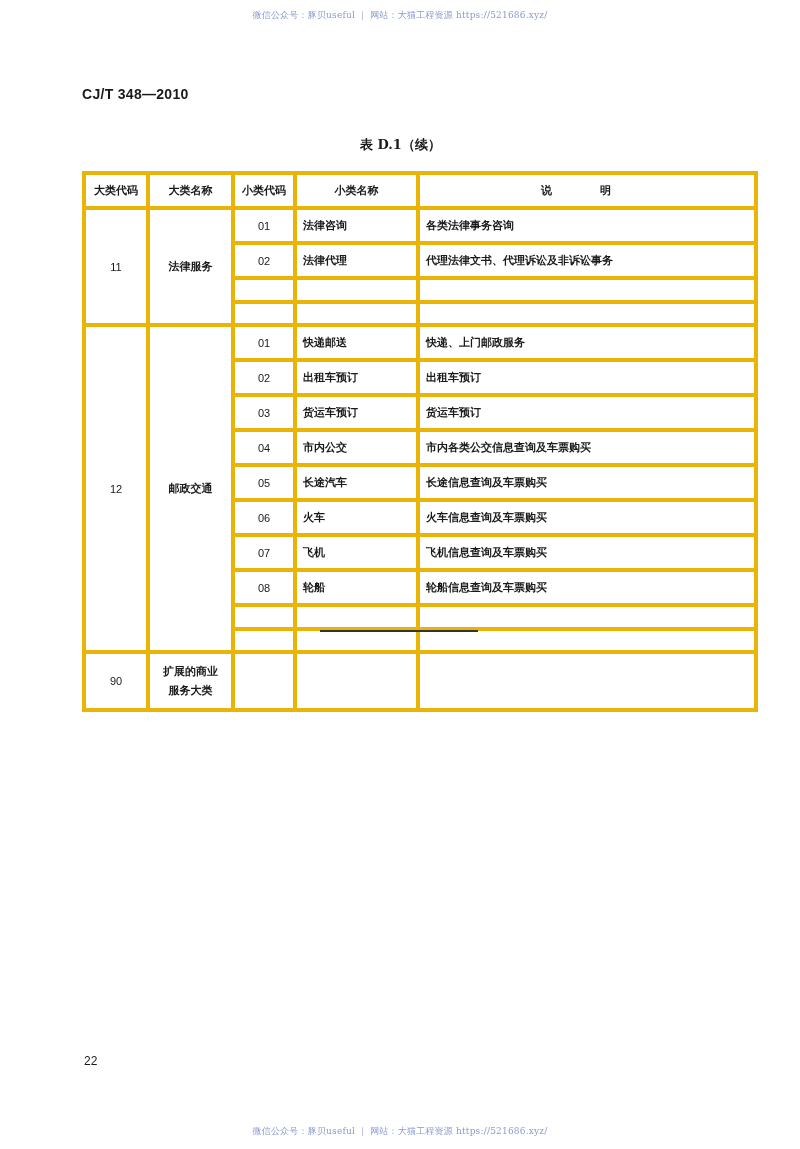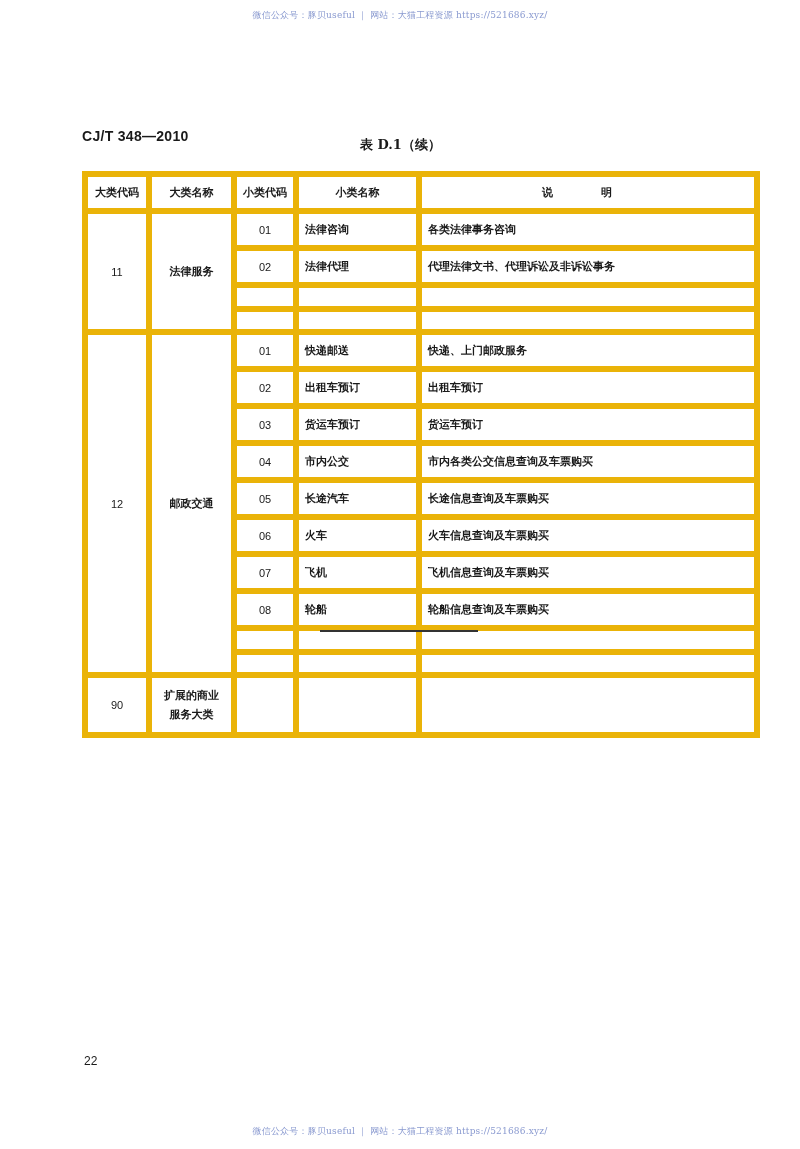--- a/index.html
+++ b/index.html
@@ -3,25 +3,25 @@
 <meta charset="utf-8">
 <style>
   html, body { margin:0; padding:0; }
   body { width:800px; height:1149px; background:#ffffff; position:relative; overflow:hidden;
          font-family:"DejaVu Serif","Liberation Serif",serif; color:#1a1a1a; }
   .watermark { position:absolute; left:0; width:800px; text-align:center; font-size:9px;
                color:#8a9ad0; font-family:"DejaVu Serif","Liberation Serif",serif; letter-spacing:0.2px; }
   .wm-top { top:9px; }
   .wm-bottom { top:1125px; }
   .std-code { position:absolute; left:82px; top:86px; font-size:14px; font-weight:bold;
-              font-family:"Liberation Sans","DejaVu Sans",sans-serif; letter-spacing:0.3px;margin-top:42px; }
+              font-family:"Liberation Sans","DejaVu Sans",sans-serif; letter-spacing:0.3px; }
   .table-title { position:absolute; left:360px; top:136px; font-size:13px; font-weight:bold; }
   table.code-table { position:absolute; left:82px; top:171px; border-collapse:collapse;
                      border:2px solid #222; font-size:11px; }
-  table.code-table td, table.code-table th { border:6px solid #eab308; padding:8px 6px; height:23.6px;
+  table.code-table td, table.code-table th { border:4px solid #eab308; padding:8px 6px; height:23.6px;
                      box-sizing:border-box; font-weight:bold; }
   table.code-table th { height:25px; text-align:center; font-weight:bold; }
   .c1 { width:64px; text-align:center; }
   .c2 { width:85px; text-align:center; }
   .c3 { width:62px; text-align:center; font-weight:normal !important;
         font-family:"Liberation Sans","DejaVu Sans",sans-serif; }
   .c4 { width:123px; text-align:left; }
   .c5 { width:338px; text-align:left; }
   td.major-code { font-weight:normal !important; font-family:"Liberation Sans","DejaVu Sans",sans-serif; }
   .h-spaced { letter-spacing:22px; }

